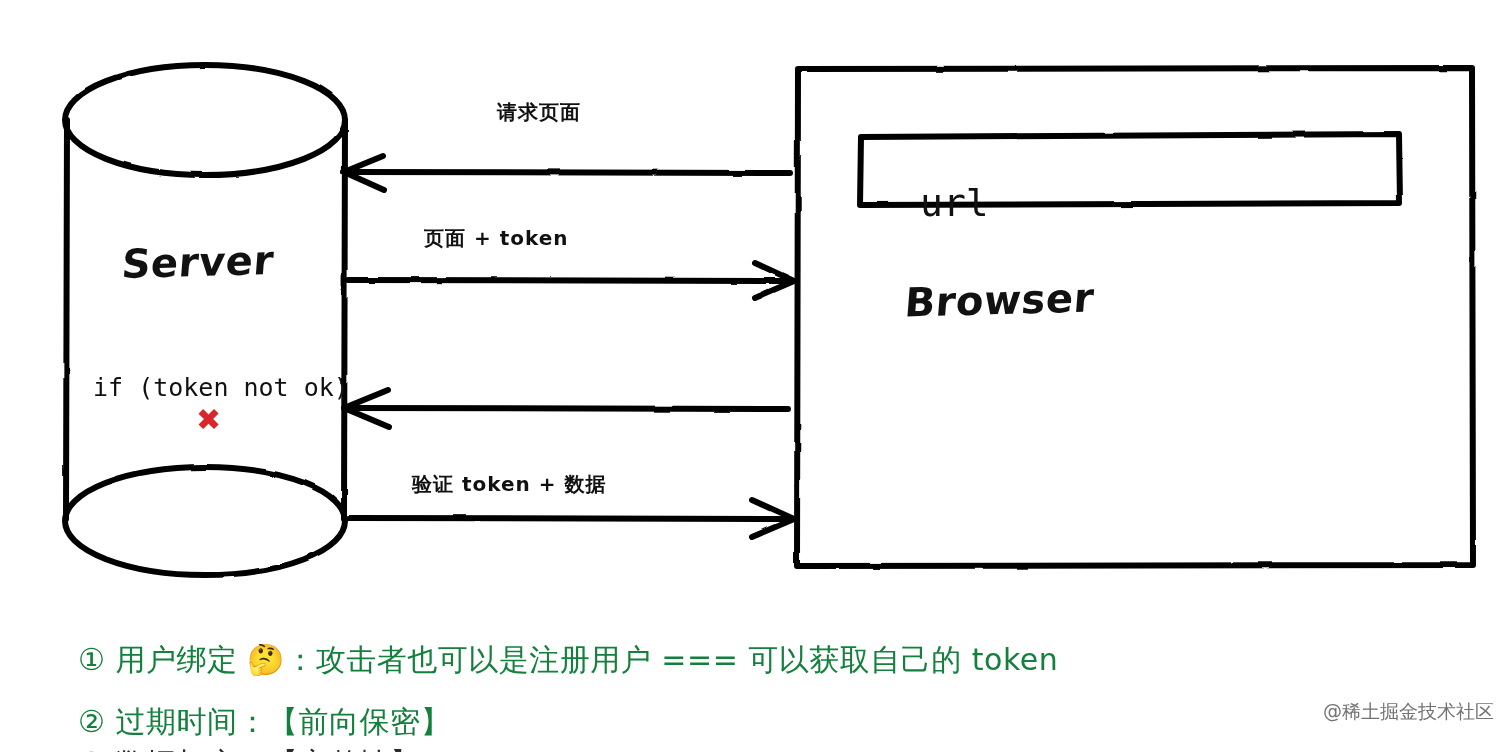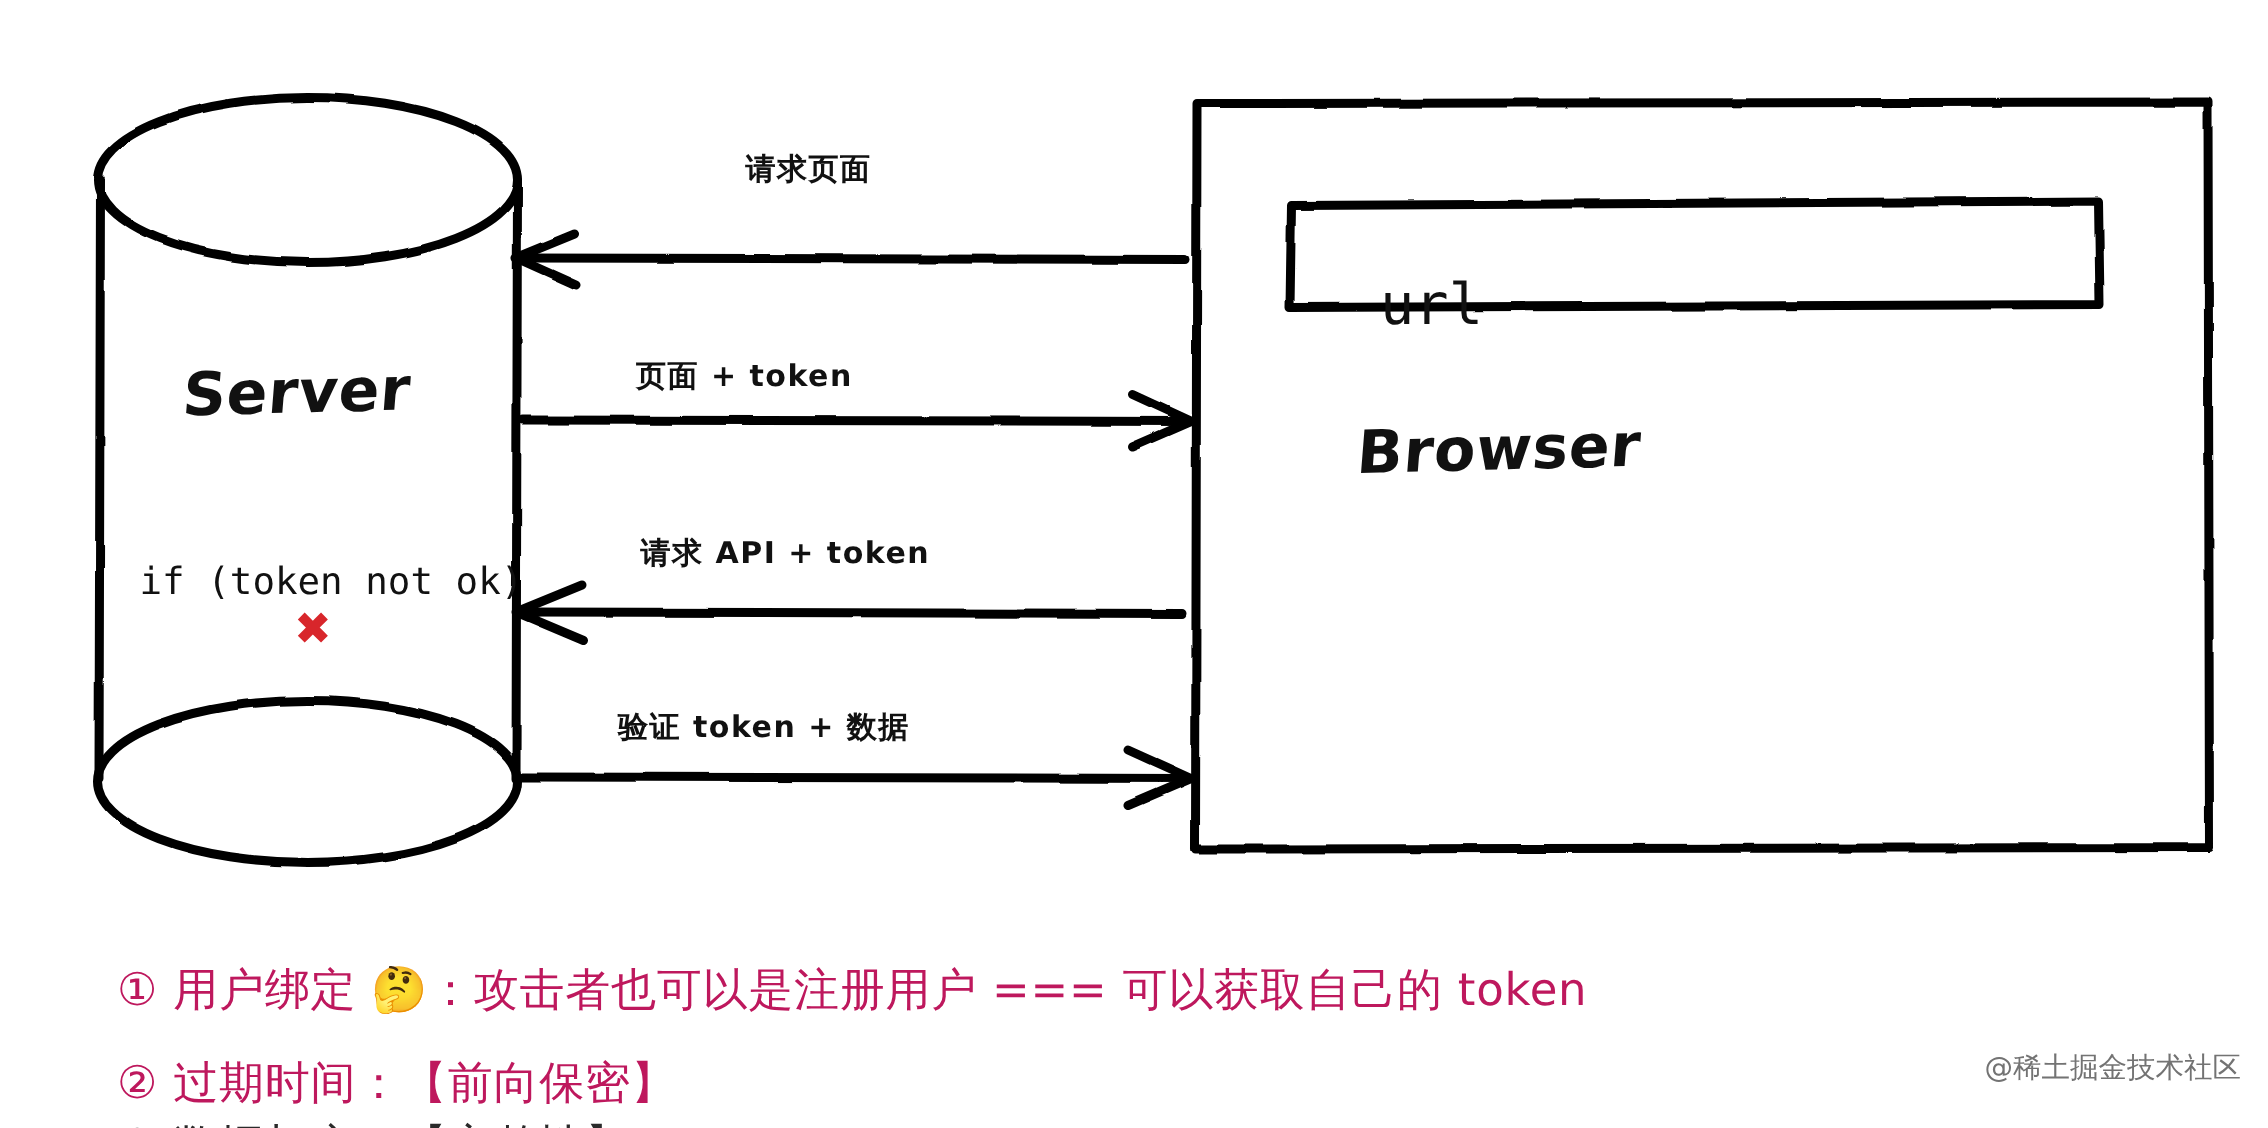--- a/index.html
+++ b/index.html
@@ -86,29 +86,29 @@
     letter-spacing: 0px;
     font-weight: 400;
   }
 
   .arrow-label {
     font-size: 20px;
     letter-spacing: 1px;
   }
 
   #arrow-label-1 { left: 497px; top: 102px; }
-  #arrow-label-2 { left: 424px; top: 240px; }
+  #arrow-label-2 { left: 424px; top: 228px; }
   #arrow-label-3 { left: 427px; top: 358px; }
   #arrow-label-4 { left: 412px; top: 474px; }
 
   .note {
     position: absolute;
     left: 78px;
     font-size: 30px;
-    color: #be185d;
+    color: #15803d;
     white-space: nowrap;
     font-family: "DejaVu Sans", "Liberation Sans", sans-serif;
     letter-spacing: 0.5px;
   }
   #note-1 { top: 640px; }
   #note-2 { top: 702px; }
   #note-3 { top: 744px; color: #2a2a2a; }
 
   #watermark {
     position: absolute;
@@ -195,21 +195,20 @@
   <div id="red-x" style="color: rgb(216, 38, 43);">✖</div>
 
   <div class="txt hand" id="browser-label">Browser</div>
 
   <div class="txt" id="url-label">url</div>
 
   <div class="txt cn arrow-label" id="arrow-label-1">请求页面</div>
 
   <div class="txt cn arrow-label" id="arrow-label-2">页面 + token</div>
 
-  <div class="txt cn arrow-label" id="arrow-label-3">请求 API + token</div>
 
   <div class="txt cn arrow-label" id="arrow-label-4">验证 token + 数据</div>
 
   <div class="note" id="note-1">① 用户绑定 🤔：攻击者也可以是注册用户 === 可以获取自己的 token</div>
 
   <div class="note" id="note-2">② 过期时间：【前向保密】</div>
 
   <div class="note" id="note-3">③ 数据加密：【完整性】</div>
 
   <div id="watermark">@稀土掘金技术社区</div>

